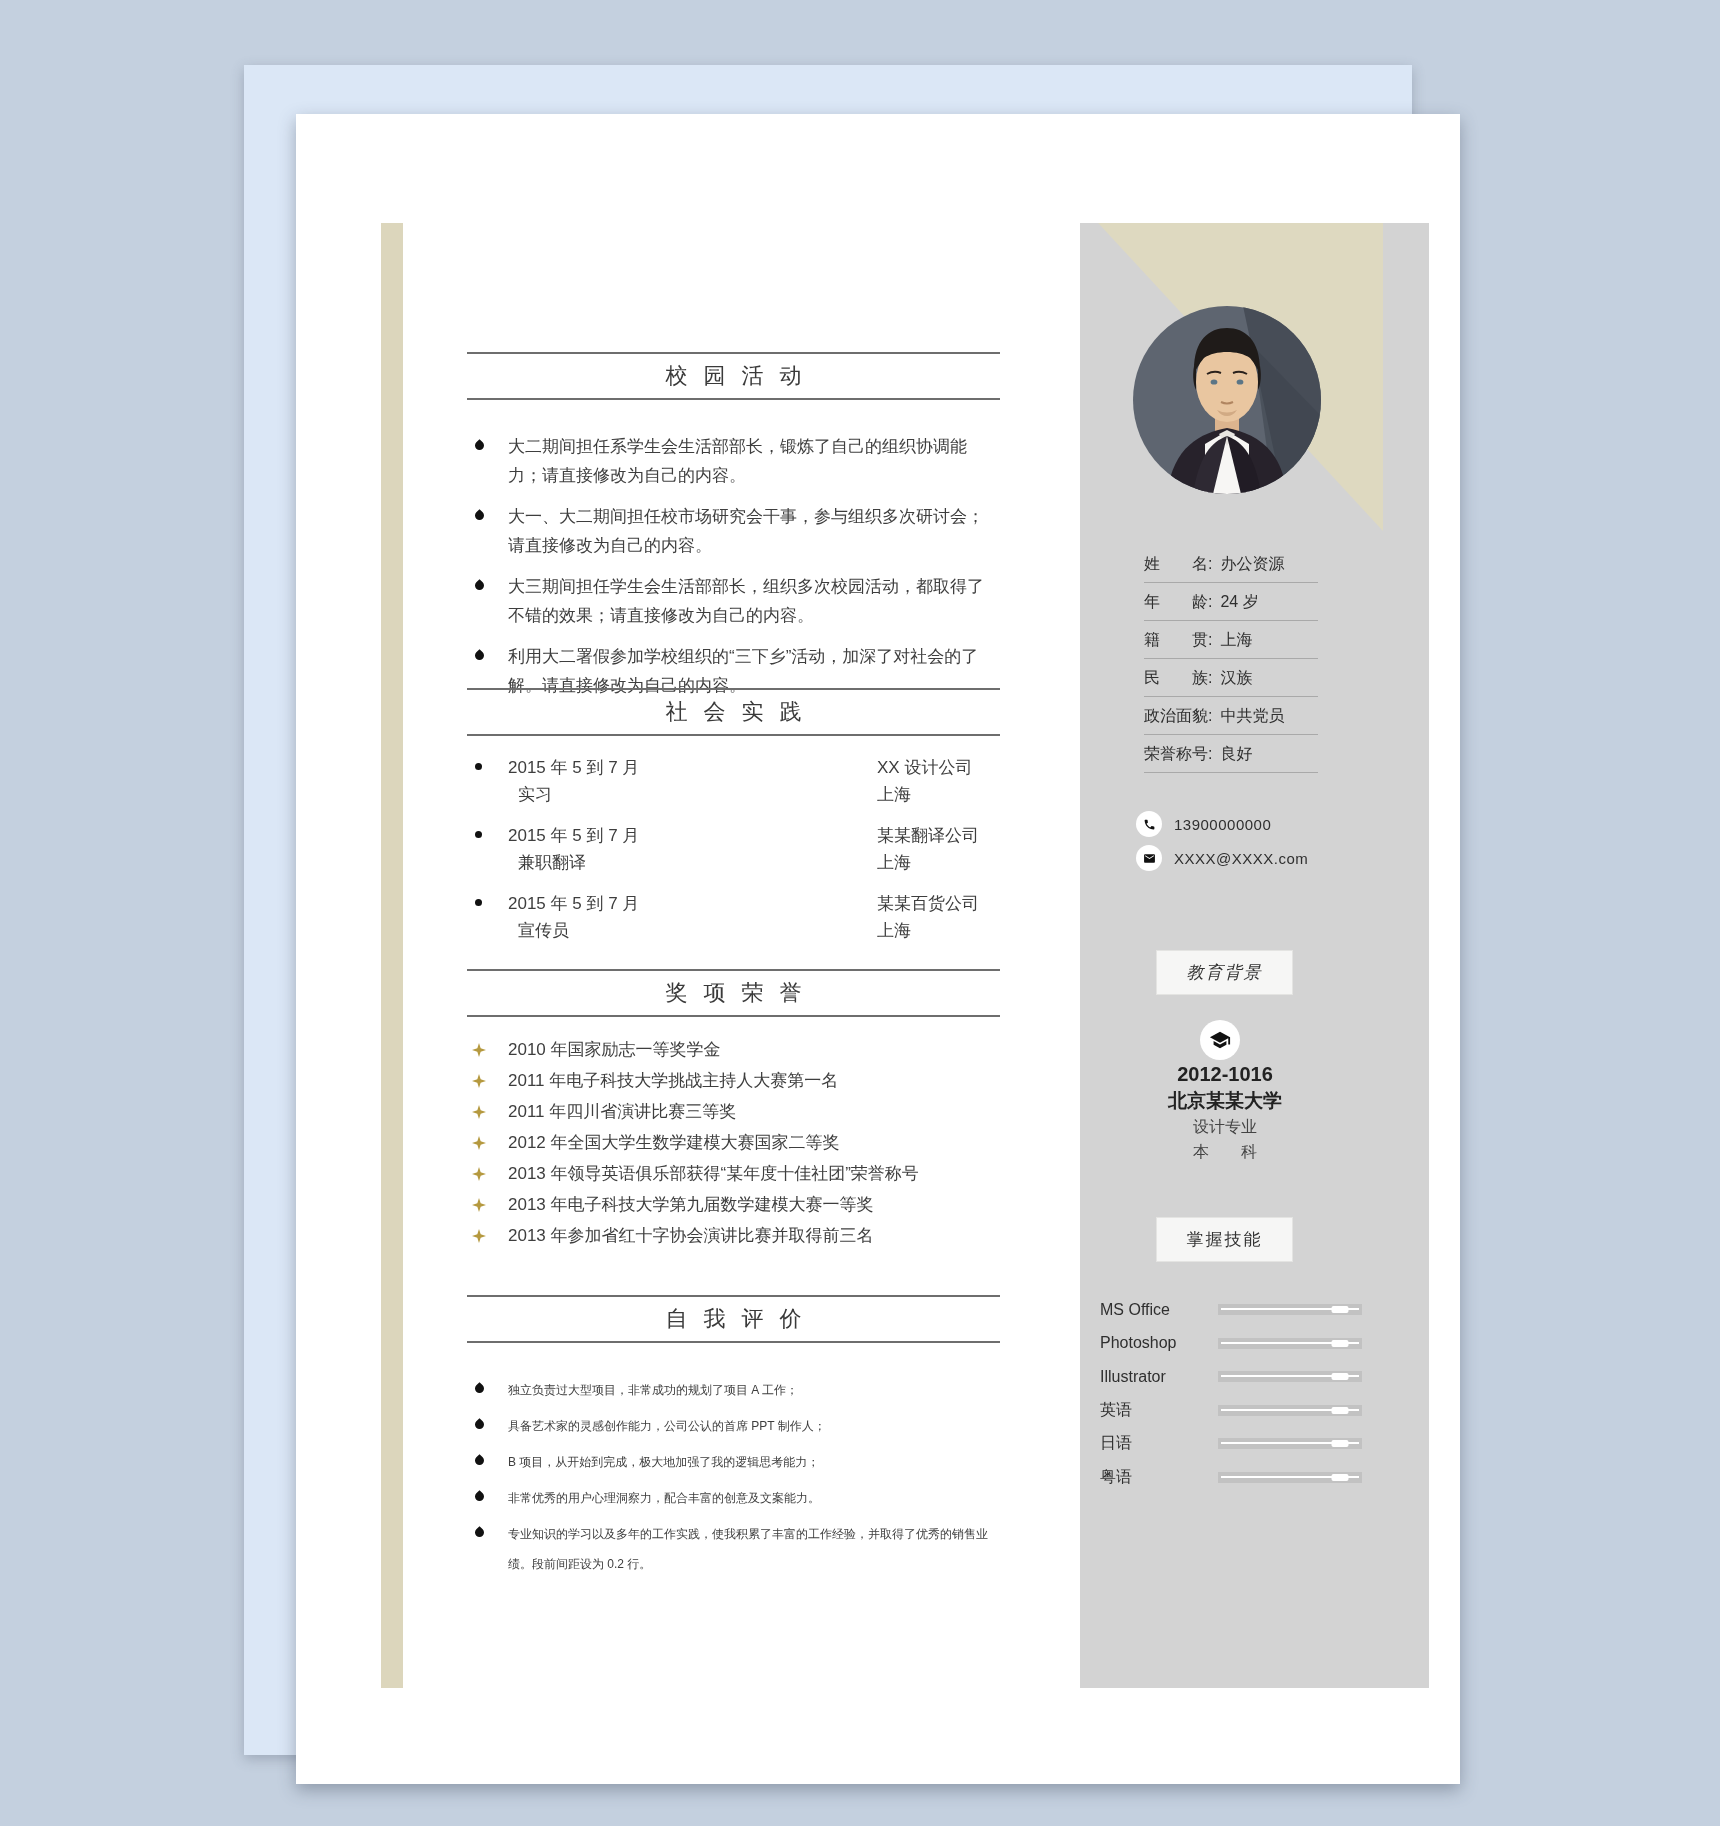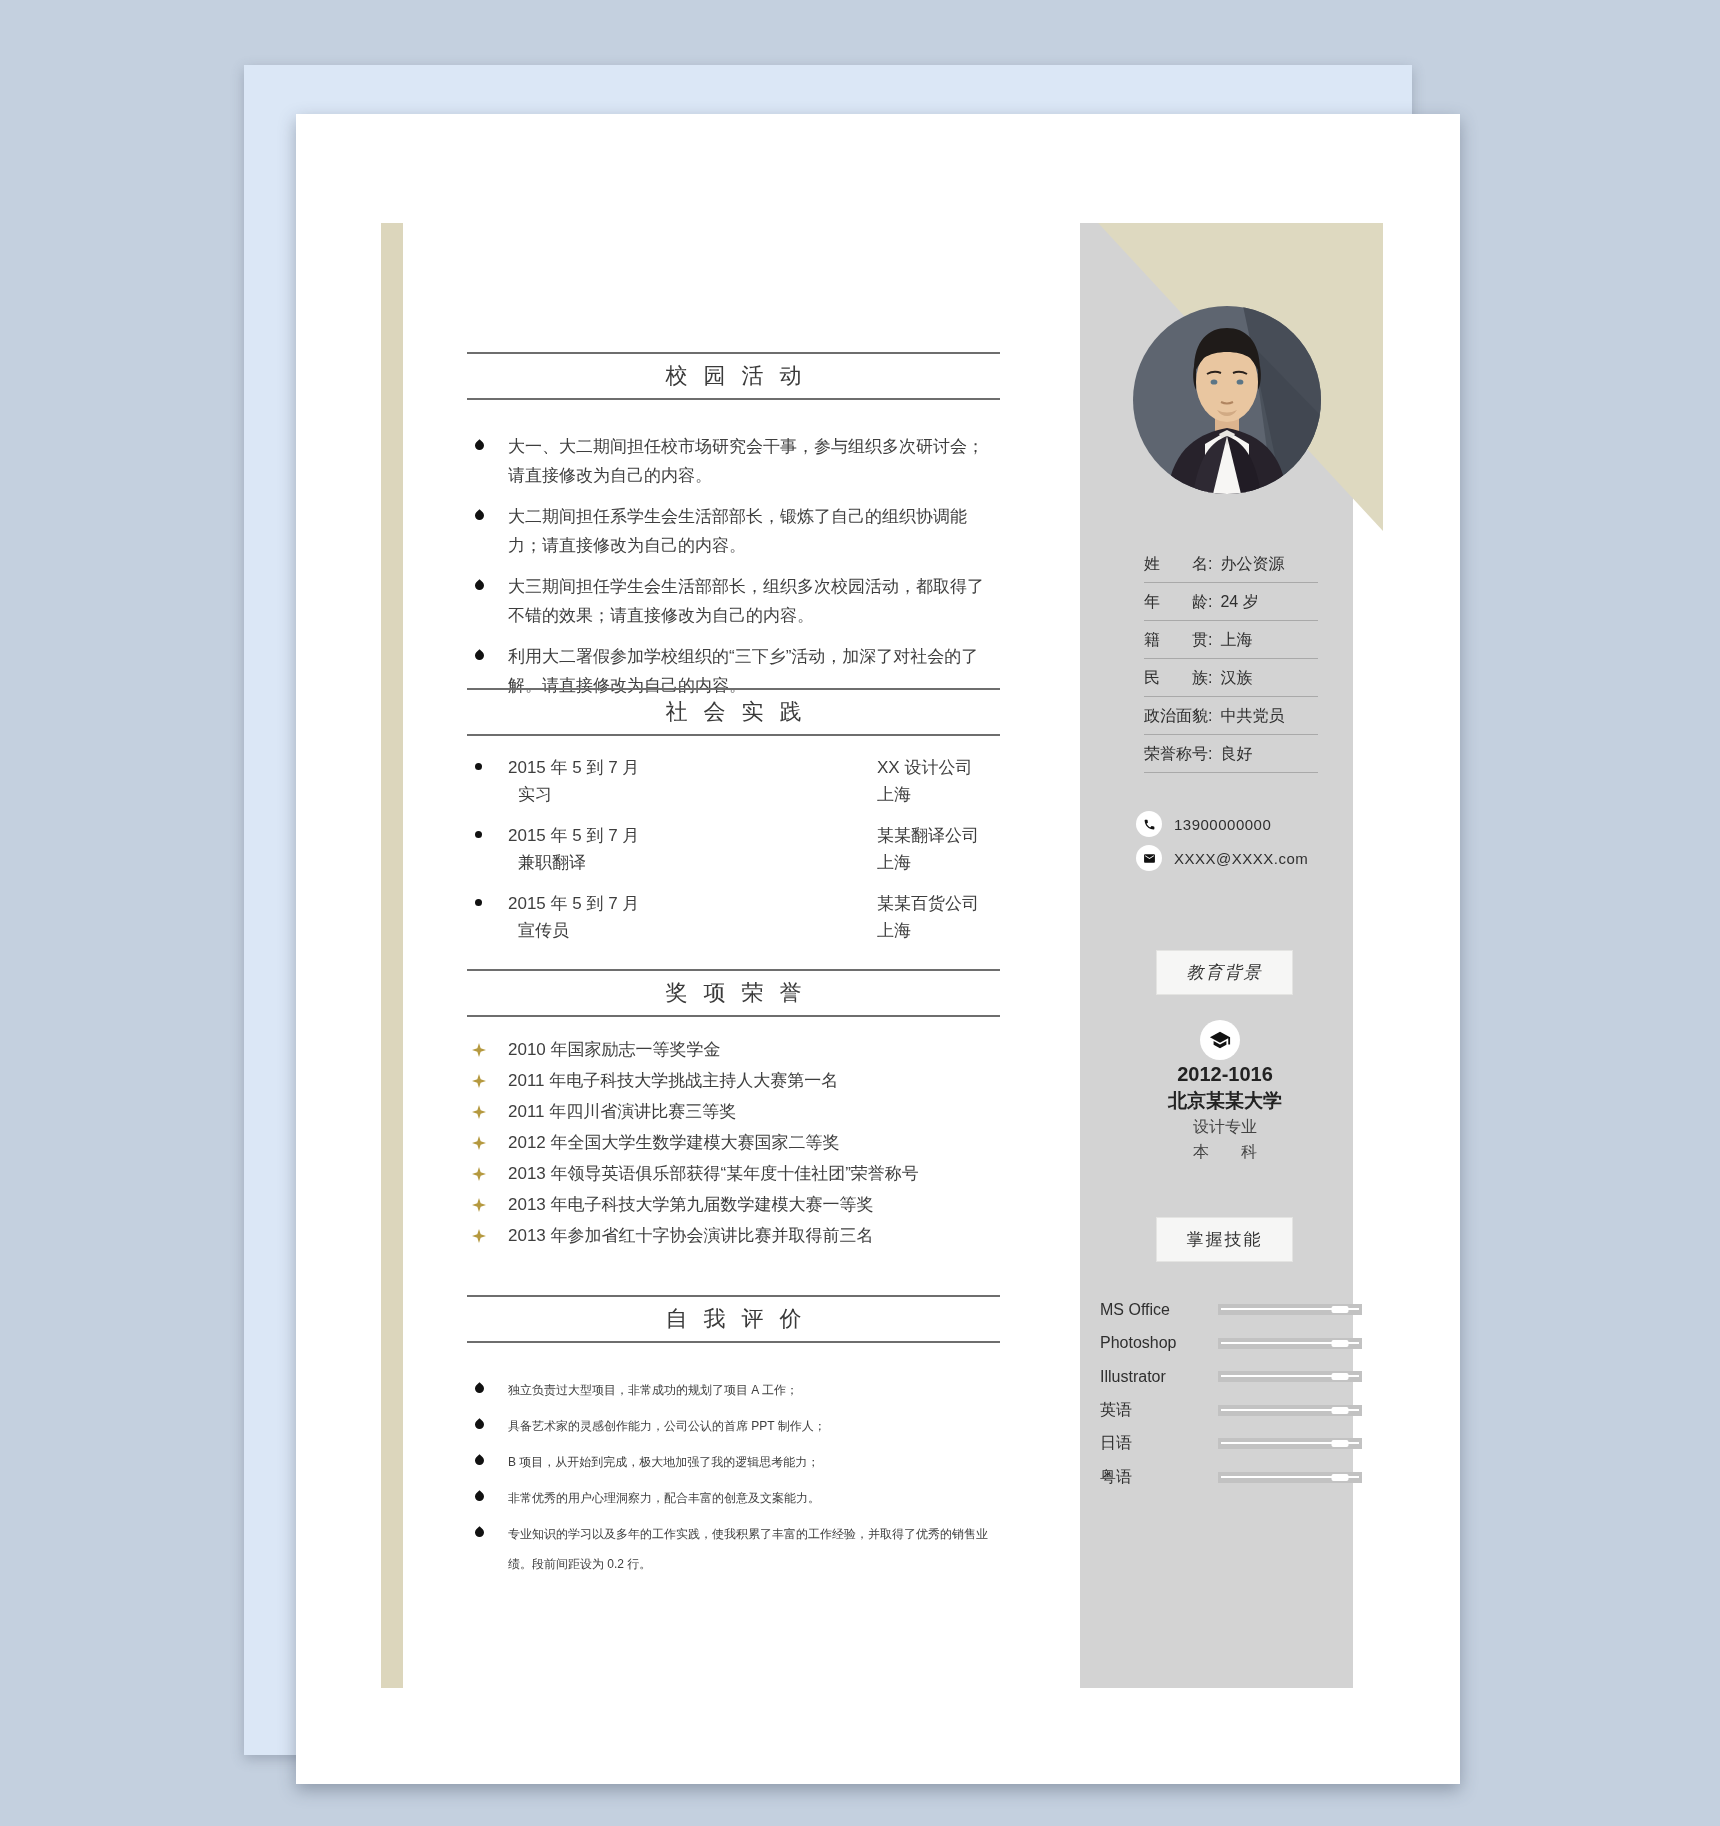--- a/index.html
+++ b/index.html
@@ -38,21 +38,21 @@
   .prac-role{padding-left:10px;}
   .prac-right{position:absolute;left:410px;top:0;line-height:27px;}
   .awards-body{margin-top:20px;}
   .award-row{position:relative;padding-left:41px;margin-bottom:5px;
     font-size:17px;line-height:26px;}
   .self-body{margin-top:32px;}
   .self-item{position:relative;padding-left:41px;margin-bottom:6px;
     font-size:12px;line-height:30px;}
 
   
-  .sidebar{position:absolute;left:784px;top:109px;width:273px;height:1465px;
+  .sidebar{position:absolute;left:784px;top:109px;width:349px;height:1465px;
     background:var(--sidebar_gray);}
   .sidebar-diag{position:absolute;left:0;top:0;width:303px;height:308px;
     background:var(--diag_beige);clip-path:polygon(6% 0,100% 0,100% 100%);}
   .photo{position:absolute;left:53px;top:83px;width:188px;height:188px;border-radius:50%;
     overflow:hidden;}
   .info-block{position:absolute;left:64px;top:322px;width:174px;}
   .info-row{display:flex;align-items:flex-end;height:38px;padding-bottom:7px;
     border-bottom:1px solid #a9a9a9;font-size:16px;color:#2f2f2f;}
   .info-label{white-space:pre;margin-right:8px;}
   .contact-block{position:absolute;left:56px;top:588px;}
@@ -86,26 +86,26 @@
 
 <div class="page">
   <div class="accent-strip"></div>
 
   <div class="section" style="top:238px">
     <div class="sec-title">校园活动</div>
     <div class="sec-body">
 
         <div class="blt-item">
           <span class="droplet"></span>
+          <span>大二期间担任系学生会生活部部长，锻炼了自己的组织协调能力；请直接修改为自己的内容。</span>
+        </div>
+
+        <div class="blt-item">
+          <span class="droplet"></span>
           <span>大一、大二期间担任校市场研究会干事，参与组织多次研讨会；请直接修改为自己的内容。</span>
-        </div>
-
-        <div class="blt-item">
-          <span class="droplet"></span>
-          <span>大二期间担任系学生会生活部部长，锻炼了自己的组织协调能力；请直接修改为自己的内容。</span>
         </div>
 
         <div class="blt-item">
           <span class="droplet"></span>
           <span>大三期间担任学生会生活部部长，组织多次校园活动，都取得了不错的效果；请直接修改为自己的内容。</span>
         </div>
 
         <div class="blt-item">
           <span class="droplet"></span>
           <span>利用大二署假参加学校组织的“三下乡”活动，加深了对社会的了解。请直接修改为自己的内容。</span>

